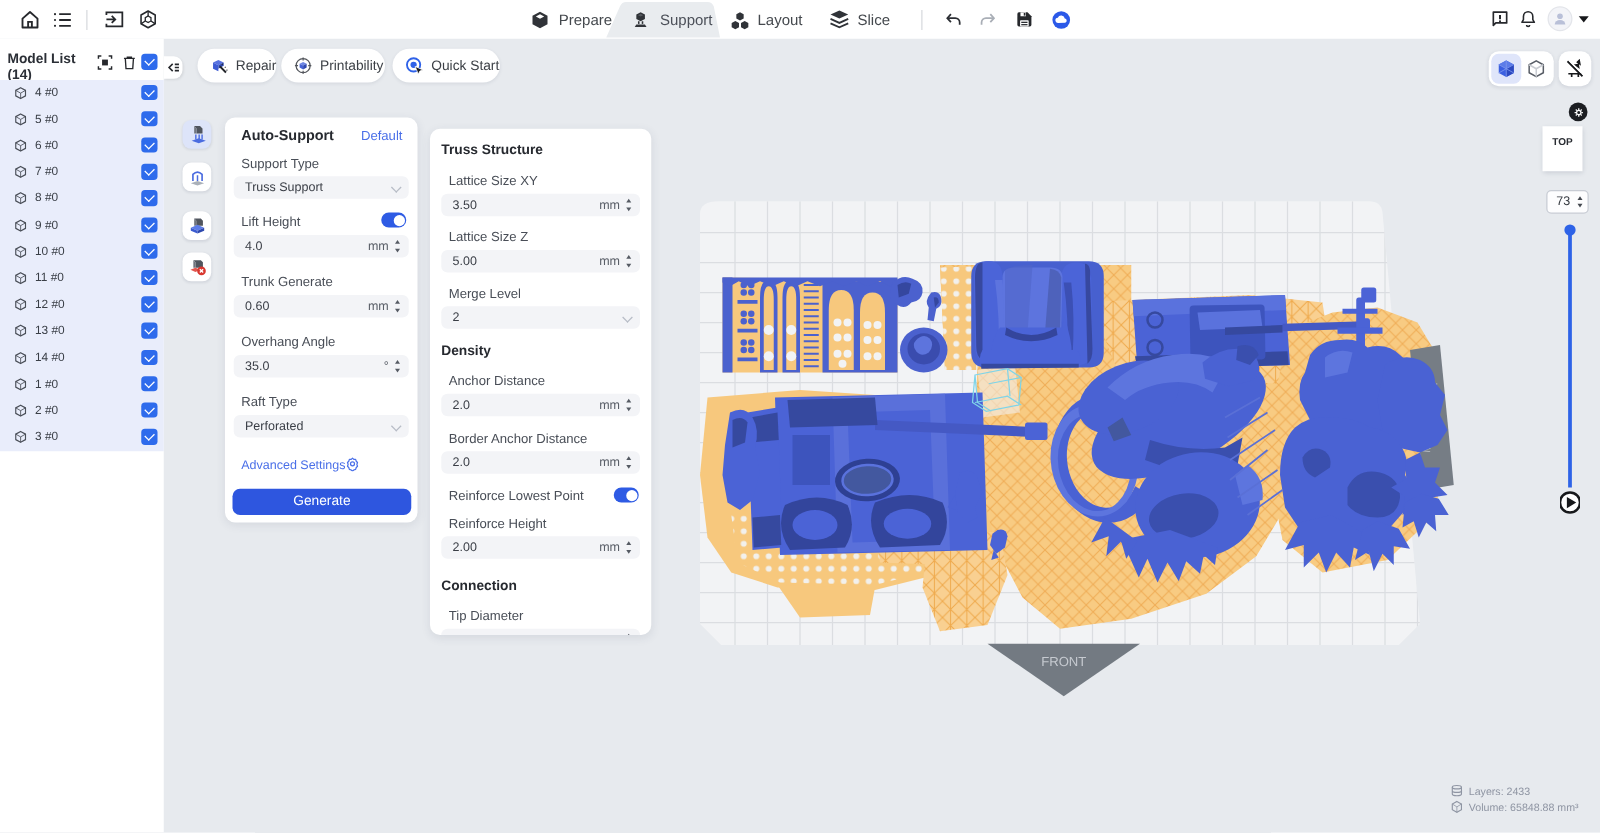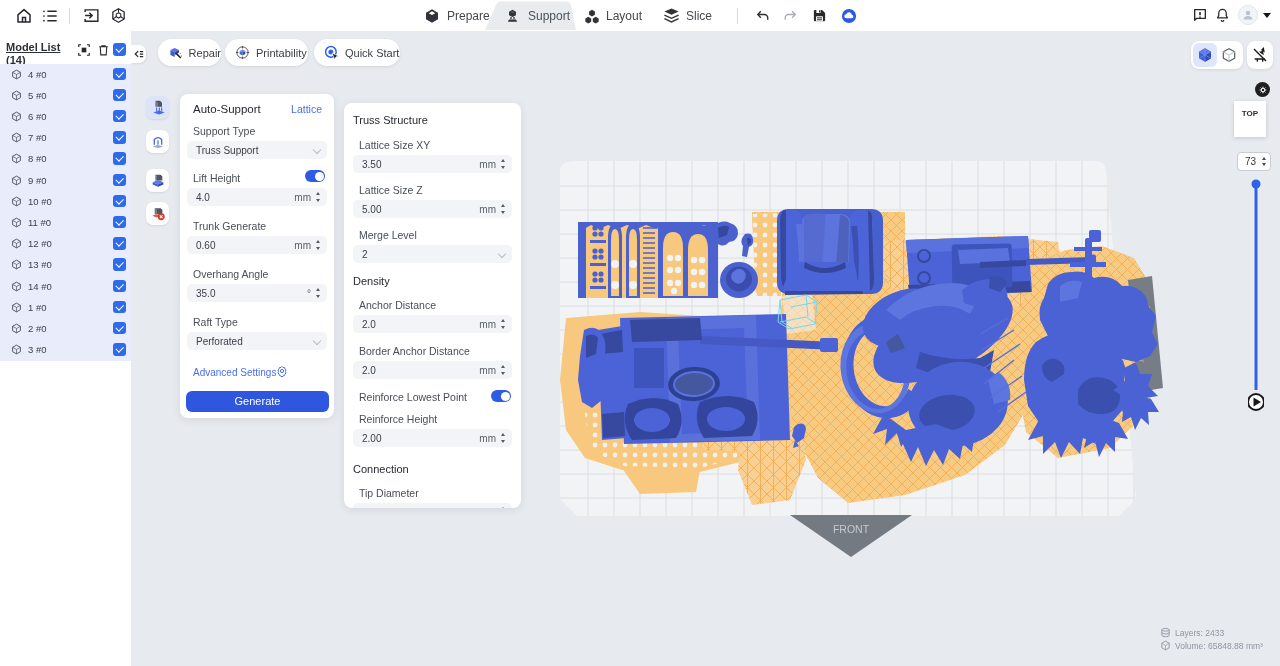--- a/index.html
+++ b/index.html
@@ -8,21 +8,21 @@
 .abs { position:absolute; }
 
 
 #topbar { position:absolute; left:0; top:0; width:1280px; height:31px; background:#fff; }
 #topbar svg { position:absolute; }
 .tabtxt { position:absolute; top:9px; font-size:12px; color:#45494e; }
 #acttab { position:absolute; left:483px; top:0; width:96px; height:31px; }
 
 
 #leftpanel { position:absolute; left:0; top:31px; width:131px; height:635px; background:#fff; }
-#mlhead { position:absolute; left:6px; top:10px; font-size:11px; font-weight:bold; color:#2b2f36; line-height:13px;text-decoration:underline; }
+#mlhead { position:absolute; left:6px; top:10px; font-size:11px; font-weight:bold; color:#2b2f36; line-height:13px; }
 .mrow { position:absolute; left:0; width:131px; height:21.2px; }
 .mrow .cube { position:absolute; left:11px; top:5px; }
 .mrow .lbl { position:absolute; left:28px; top:5px; font-size:9.5px; color:#3a3f47; }
 .cb { position:absolute; width:12.5px; height:12.5px; background:#2e6bec; border-radius:3px; }
 .cb:after { content:""; position:absolute; left:3px; top:3.2px; width:6px; height:3.5px; border-left:1.6px solid #fff; border-bottom:1.6px solid #fff; transform:rotate(-45deg); }
 #capacity { position:absolute; left:0; top:602px; width:131px; height:33px; border-top:1px solid #ececf0; }
 #capacity .t { position:absolute; left:9px; top:8px; font-size:7.5px; color:#8a8f9b; }
 #capacity .bar { position:absolute; left:9px; top:22px; width:113px; height:5px; background:#e8e9ec; border-radius:3px; }
 #capacity .fill { position:absolute; left:0; top:0; width:12px; height:5px; background:#2e6bec; border-radius:3px; }
 #collapse { position:absolute; left:131px; top:45px; width:15px; height:18px; background:#fff; border-radius:0 7px 7px 0; box-shadow:1px 1px 2px rgba(0,0,0,.08); }
@@ -31,21 +31,21 @@
 .pill { position:absolute; top:39px; height:27px; background:#fff; border-radius:14px; box-shadow:0 1px 3px rgba(40,50,80,.10); font-size:11px; color:#3c4046; display:flex; align-items:center; white-space:nowrap; }
 .pill svg { margin:0 6px 0 10px; }
 
 
 .sicon { position:absolute; left:146px; width:23px; height:23px; background:#fff; border-radius:7px; box-shadow:0 1px 2px rgba(40,50,80,.10); }
 .sicon.act { background:#dde4f9; }
 
 
 .panel { position:absolute; background:#fff; border-radius:8px; box-shadow:0 2px 8px rgba(50,60,90,.10); }
 .plabel { position:absolute; font-size:10.5px; color:#494e57; }
-.pbold { position:absolute; font-size:11px; font-weight:normal; color:#26292f; }
+.pbold { position:absolute; font-size:11px; font-weight:bold; color:#26292f; }
 .input { position:absolute; background:#f3f4f7; border-radius:5px; height:18px; font-size:10px; color:#3a3e46; }
 .input .v { position:absolute; left:9px; top:4px; }
 .input .u { position:absolute; right:16px; top:4px; color:#5a5f68; }
 .spin { position:absolute; right:4px; top:2px; width:8px; height:14px; }
 .spin:before { content:""; position:absolute; left:1px; top:0; border:2.8px solid transparent; border-bottom:3.8px solid #555a63; }
 .spin:after { content:""; position:absolute; left:1px; bottom:0; border:2.8px solid transparent; border-top:3.8px solid #555a63; }
 .chev { position:absolute; right:7px; top:6px; width:6px; height:6px; border-right:1.4px solid #b7bcc6; border-bottom:1.4px solid #b7bcc6; transform:rotate(45deg); }
 .tog { position:absolute; width:20px; height:12px; background:#2e5be4; border-radius:6px; }
 .tog:after { content:""; position:absolute; right:1.5px; top:1.5px; width:9px; height:9px; background:#fff; border-radius:50%; }
 .blue { color:#4a6fe8; }
@@ -344,21 +344,21 @@
         <path d="M7 4 h9 l2.5 2.5 v6.5 H9.5 V6.5 Z" fill="#50555e"></path>
         <path d="M7 4 L9.5 6.5 v6.5 H7 Z" fill="#70757e"></path>
         <path d="M3.5 15.5 L9.5 13 L15.5 15.5 L9.5 18 Z" fill="#e2574f"></path>
         <circle cx="16.8" cy="16.8" r="5.2" fill="#d8372f"></circle>
         <path d="M14.8 14.8 l4 4 M18.8 14.8 l-4 4" stroke="#fff" stroke-width="1.6"></path>
       </svg>
   </div>
 
   <div class="panel" style="left:180px;top:94px;width:154px;height:324px">
     <div class="pbold" style="left:13px;top:9px;font-size:11.5px">Auto-Support</div>
-    <div class="plabel blue" style="right:12px;top:9px;font-size:10.5px">Lattice</div>
+    <div class="plabel blue" style="right:12px;top:9px;font-size:10.5px">Default</div>
     <div class="plabel" style="left:13px;top:31px">Support Type</div>
     <div class="input" style="left:7px;top:47px;width:140px">
         <span class="v">Truss Support</span>
         <span class="chev"></span>
       </div>
     <div class="plabel" style="left:13px;top:78px">Lift Height</div>
     <div class="tog" style="right:9px;top:76px"></div>
     <div class="input" style="left:7px;top:94px;width:140px">
         <span class="v">4.0</span>
         <span class="u">mm</span>

